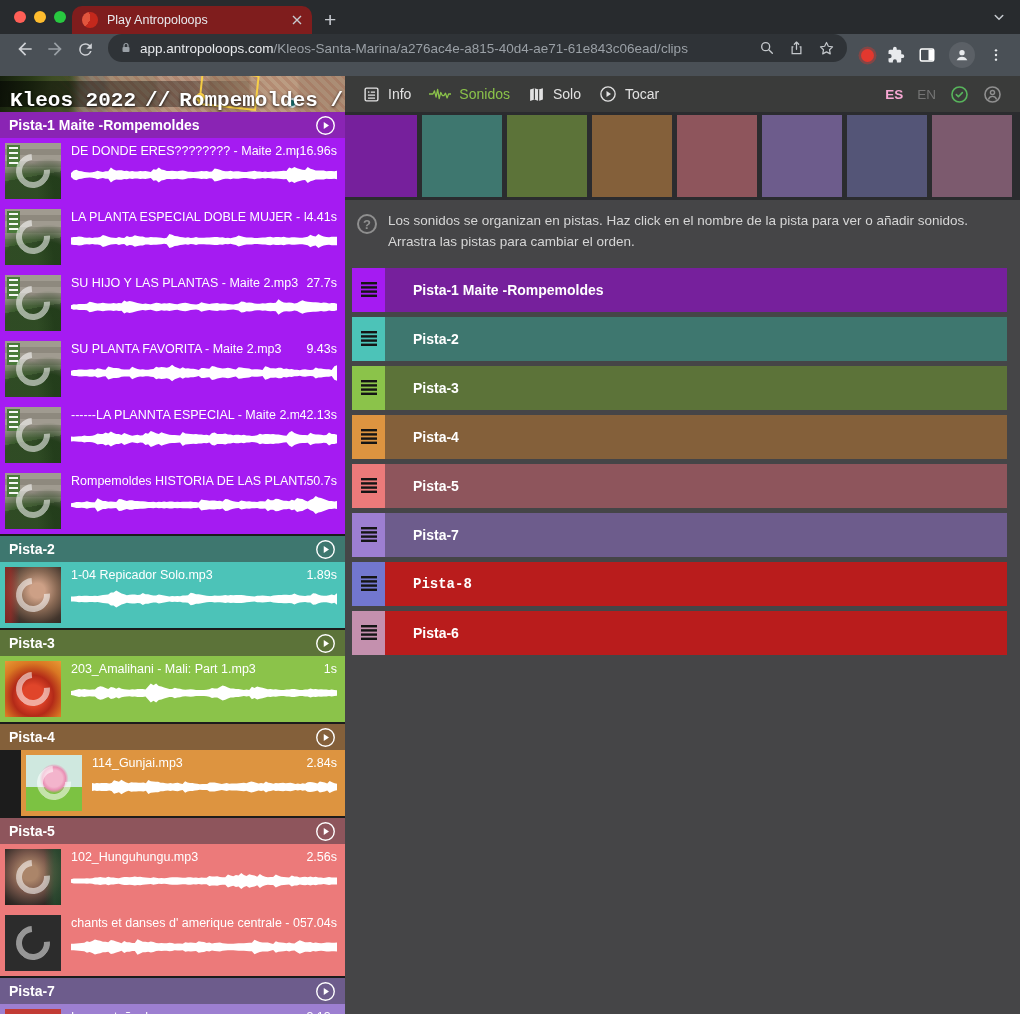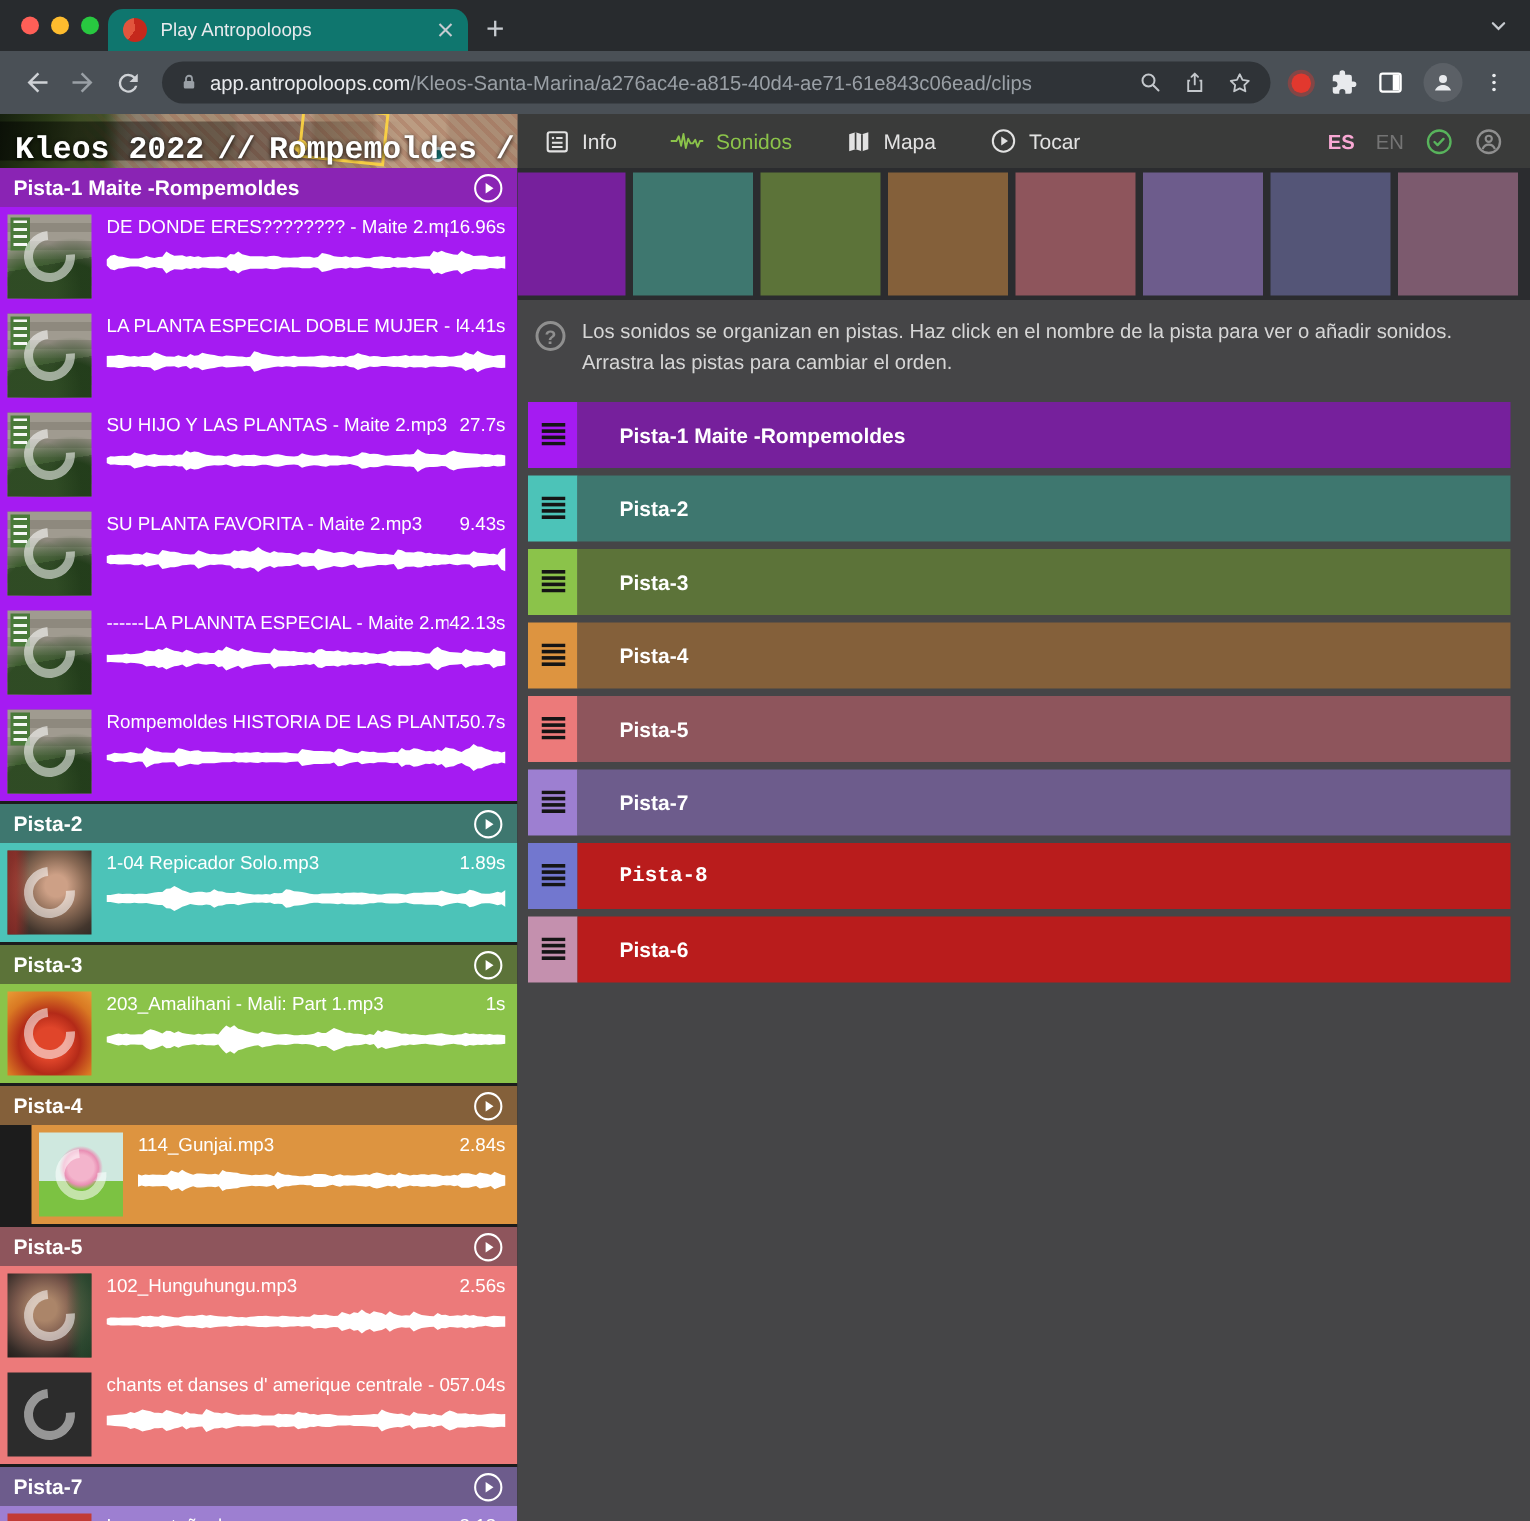--- a/index.html
+++ b/index.html
@@ -5,30 +5,30 @@
 <style>
   * { margin:0; padding:0; box-sizing:border-box; }
   html,body { background:#111; }
   body { font-family:"Liberation Sans","DejaVu Sans",sans-serif; }
   .screen { position:relative; width:1020px; height:1014px; overflow:hidden; background:#454547; }
 
   
   .tabstrip { position:relative; height:34px; background:#282b2e; display:flex; align-items:flex-end; }
   .traffic { position:absolute; left:14px; top:11px; display:flex; gap:8px; }
   .traffic span { width:12px; height:12px; border-radius:50%; display:block; }
-  .tab { margin-left:72px; width:240px; height:28px; background:#0f766e; border-radius:10px 10px 0 0;
+  .tab { margin-left:72px; width:240px; height:28px; background:#7f1d1d; border-radius:10px 10px 0 0;
          display:flex; align-items:center; padding:0 10px; gap:9px; }
   .favicon { width:16px; height:16px; border-radius:50%; flex:none;
              background:conic-gradient(from 215deg,#e2553d 0 140deg,#c5281c 140deg 360deg); }
   .tab-title { flex:1; color:#e8eaed; font-size:12.5px; white-space:nowrap; overflow:hidden; }
   .icon-btn { display:flex; align-items:center; justify-content:center; cursor:default; }
   .newtab { color:#c7cbd0; font-size:21px; line-height:21px; margin:0 0 4px 12px; }
   .tab-chevron { position:absolute; right:12px; top:8px; }
 
-  .toolbar { height:42px; background:#4a5056; display:flex; align-items:center; padding:0 10px; gap:0; }
+  .toolbar { height:42px; background:#4a5056; display:flex; padding:0 10px; gap:0; }
   .toolbar .nav-ic { width:30px; height:30px; border-radius:50%; }
   .omnibox { flex:1; height:28px; margin:0 8px; background:#2f3337; border-radius:14px;
              display:flex; align-items:center; padding:0 12px; gap:8px; min-width:0; }
   .url { flex:1; font-size:13.5px; white-space:nowrap; overflow:hidden; min-width:0; }
   .url .host { color:#e8eaed; }
   .url .path { color:#9aa0a6; }
   .box-icons { display:flex; gap:14px; align-items:center; flex:none; }
   .ext-area { display:flex; gap:13px; align-items:center; padding:0 6px; }
   .rec-dot { width:13px; height:13px; border-radius:50%; background:#e2382e; box-shadow:0 0 0 2.5px rgba(226,56,46,.38); }
   .avatar { width:26px; height:26px; border-radius:50%; background:#5b6066; display:flex; align-items:center; justify-content:center; }
@@ -43,21 +43,21 @@
   .banner-scrim { position:absolute; left:0; top:5px; height:26px; width:78%;
       background:linear-gradient(90deg,rgba(0,0,0,.5),rgba(0,0,0,.32) 70%,rgba(0,0,0,0)); }
   .geo-poly { position:absolute; left:200px; top:-4px; width:58px; height:36px;
       border:2px solid rgba(255,214,64,.9); transform:rotate(6deg); }
   .geo-pin { position:absolute; left:196px; top:17px; width:9px; height:9px; border-radius:50% 50% 50% 0;
       background:#ffd54a; transform:rotate(45deg); }
   .geo-marker { position:absolute; left:287px; top:22px; width:10px; height:10px; border-radius:50%;
       background:#177e7e; border:2px solid rgba(255,255,255,.85); }
   .banner-text { position:absolute; left:10px; top:0; height:36px; display:flex; align-items:flex-end; gap:9px;
       color:#fff; font-size:21px; font-weight:700; text-shadow:0 1px 3px rgba(0,0,0,.9); white-space:nowrap;font-family:Liberation Mono, monospace; }
-  .app-nav { flex:1; background:#3a3b3a; display:flex; align-items:center; padding:0 18px; gap:36px; }
+  .app-nav { flex:1; background:#3a3b3a; display:flex; align-items:center; padding:0 18px; gap:18px; }
   .nav-item { display:flex; align-items:center; gap:8px; color:#e2e2e2; font-size:14px; }
   .nav-item svg { flex:none; }
   .nav-item.active { color:#8bc34a; }
   .nav-right { margin-left:auto; display:flex; align-items:center; gap:14px; }
   .lang-es { color:#f9a8d4; font-weight:700; font-size:13.5px; }
   .lang-en { color:#747474; font-weight:400; font-size:13.5px; }
 
   
   .content { display:flex; height:902px; }
 
@@ -241,21 +241,21 @@
         <svg width="22" height="16" viewBox="0 0 28 16">
             <path d="M0 8h5l2-4 2 8 2-10 2 12 2-8 2 4h2l2-3 2 6 2-5h3" fill="none" stroke="#8bc34a" stroke-width="1.6" stroke-linejoin="round"></path>
           </svg>
         <span>Sonidos</span>
       </span>
       <span class="nav-item">
         <svg width="17" height="17" viewBox="0 0 24 24">
             <path d="M3 5l6-2 6 2 6-2v16l-6 2-6-2-6 2V5z" fill="#e2e2e2"></path>
             <path d="M9 3v16M15 5v16" stroke="#3a3b3a" stroke-width="1.6"></path>
           </svg>
-        <span>Mapa</span>
+        <span>Solo</span>
       </span>
       <span class="nav-item">
         <svg width="18" height="18" viewBox="0 0 24 24">
             <circle cx="12" cy="12" r="9.5" fill="none" stroke="#e2e2e2" stroke-width="1.8"></circle>
             <path d="M10 8l6 4-6 4z" fill="#e2e2e2"></path>
           </svg>
         <span>Tocar</span>
       </span>
       <span class="nav-right">
         <span class="lang-es">ES</span>

